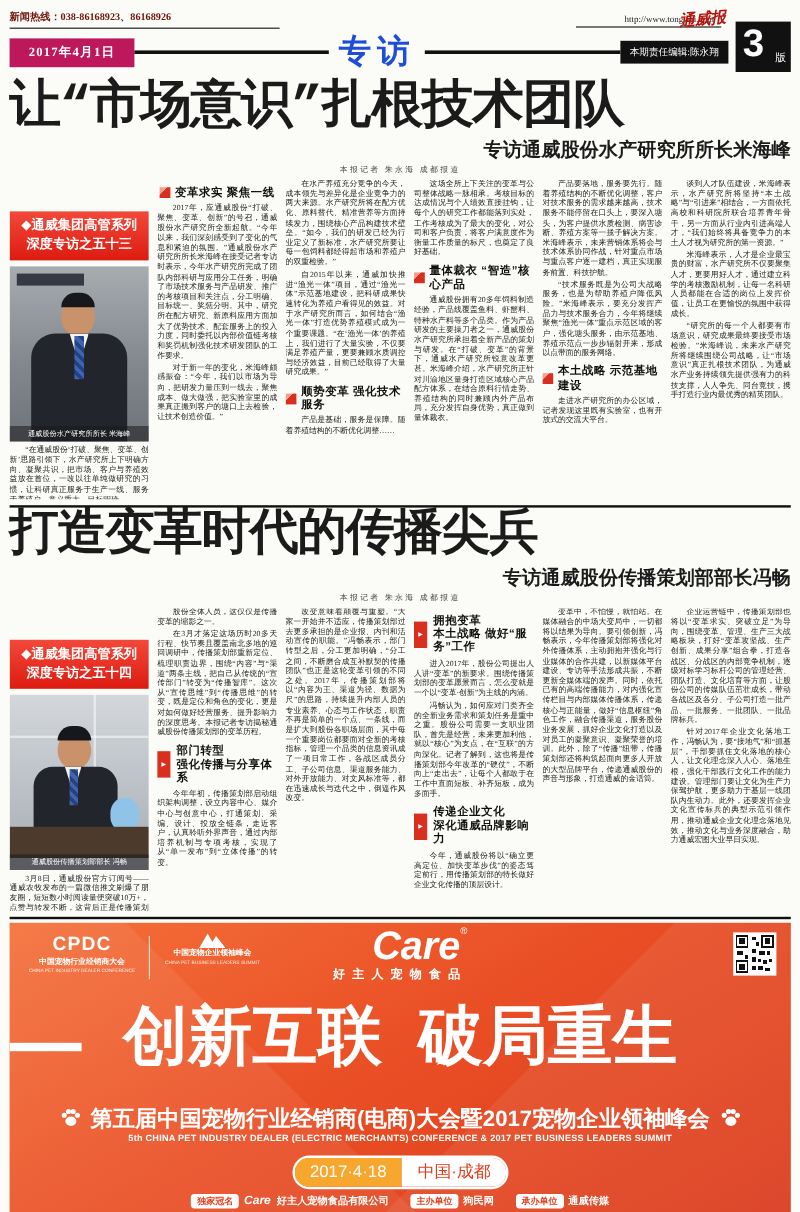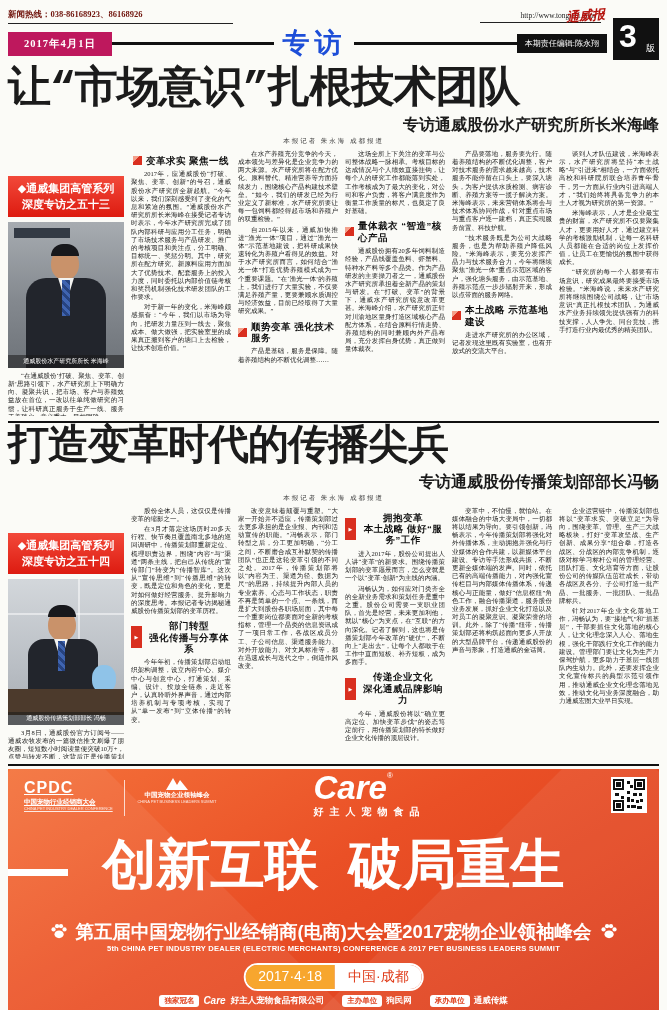--- a/index.html
+++ b/index.html
@@ -30,21 +30,21 @@
   
   .cols{display:flex;gap:7px;overflow:hidden;}
   .cols-a1{height:266px;}
   .cols-a2{height:252px;}
   .col{flex:1;min-width:0;overflow:hidden;}
   .side{flex:0 0 116px;margin-top:26px;}
   .bp{font-size:6.5px;line-height:1.26;text-align:justify;margin:0 0 2px;text-indent:2em;}
   .sh{display:flex;align-items:center;justify-content:center;margin:5px 0 4px;
       font-family:"Liberation Sans","DejaVu Sans",sans-serif;}
   .sh1{gap:4px;}
-  .sh2{gap:5px;justify-content:flex-start;text-align:center;}
+  .sh2{gap:5px;justify-content:flex-start;}
   .shsq{width:9px;height:9px;flex:0 0 9px;
         background:linear-gradient(135deg,#f4a08b 0 34%,#d92f1f 34%);}
   .shbar{width:11px;height:22px;flex:0 0 11px;background:#d92f1f;color:#fff;font-size:5px;
          display:inline-flex;align-items:center;justify-content:center;}
   .shtx{display:flex;flex-direction:column;}
   .shl{font-weight:900;font-size:9.5px;line-height:1.2;letter-spacing:.5px;color:#111;}
   
   .series-box{background:linear-gradient(180deg,#f2493a,#dd1b10);color:#fff;text-align:center;
       font-family:"Liberation Sans","DejaVu Sans",sans-serif;font-weight:900;font-size:11px;
       line-height:1.5;padding:4px 2px;margin-bottom:5px;}
@@ -64,30 +64,30 @@
   .signboard{position:absolute;left:6px;top:6px;width:56px;height:10px;background:#333a44;}
   
   .hr-black{height:2px;background:#111;margin:5px 0 3px;}
   
   .ad{position:relative;height:246px;margin-top:3px;overflow:hidden;color:#fff;
       font-family:"Liberation Sans","DejaVu Sans",sans-serif;
       background:linear-gradient(150deg,#f4713a 0%,#ea5026 45%,#da3a1b 100%);}
   .adshape{position:absolute;background:rgba(255,255,255,.07);}
   .as1{width:420px;height:420px;left:-160px;top:40px;transform:rotate(45deg);}
   .as2{width:420px;height:420px;right:-160px;top:40px;transform:rotate(45deg);}
-  .cpdc{position:absolute;left:16px;top:9px;text-align:left;line-height:1.25;text-decoration:underline;}
+  .cpdc{position:absolute;left:16px;top:9px;text-align:center;line-height:1.25;}
   .cpdc-title{font-size:16px;font-weight:900;letter-spacing:1px;}
   .cpdc-sub{font-size:6.5px;font-weight:bold;}
   .cpdc-en{font-size:4px;opacity:.85;}
   .ad-div{position:absolute;left:116px;top:11px;width:1px;height:36px;background:rgba(255,255,255,.75);}
   .logo2{position:absolute;left:126px;top:7px;text-align:center;width:86px;line-height:1.3;}
   .logo2 svg{display:block;margin:0 auto 1px;}
   .logo2-sub{font-size:6.5px;font-weight:bold;}
   .logo2-en{font-size:4px;opacity:.85;}
-  .care{position:absolute;left:50%;top:2px;transform:translateX(-50%);text-align:left;margin-left:36px;}
+  .care{position:absolute;left:50%;top:2px;transform:translateX(-50%);text-align:right;}
   .care-word{font-size:33px;font-weight:900;font-style:italic;line-height:1;}
   .care-reg{font-size:8px;vertical-align:top;}
   .care-sub{font-size:10px;font-weight:bold;letter-spacing:6px;margin-top:1px;}
   .qr{position:absolute;right:12px;top:8px;width:36px;height:36px;background:#fff;padding:2px;box-sizing:border-box;}
   .slogan{position:absolute;top:66px;left:0;right:0;text-align:center;font-size:54px;
           font-weight:900;letter-spacing:0px;line-height:1.1;}
   .slogan .gap{display:inline-block;width:30px;}
   .sl-dash-l{position:absolute;left:0;top:100px;width:60px;height:7px;background:#fff;}
   .event-line{position:absolute;top:150px;left:0;right:0;display:flex;align-items:center;
               justify-content:center;gap:9px;font-size:18.5px;font-weight:900;}

